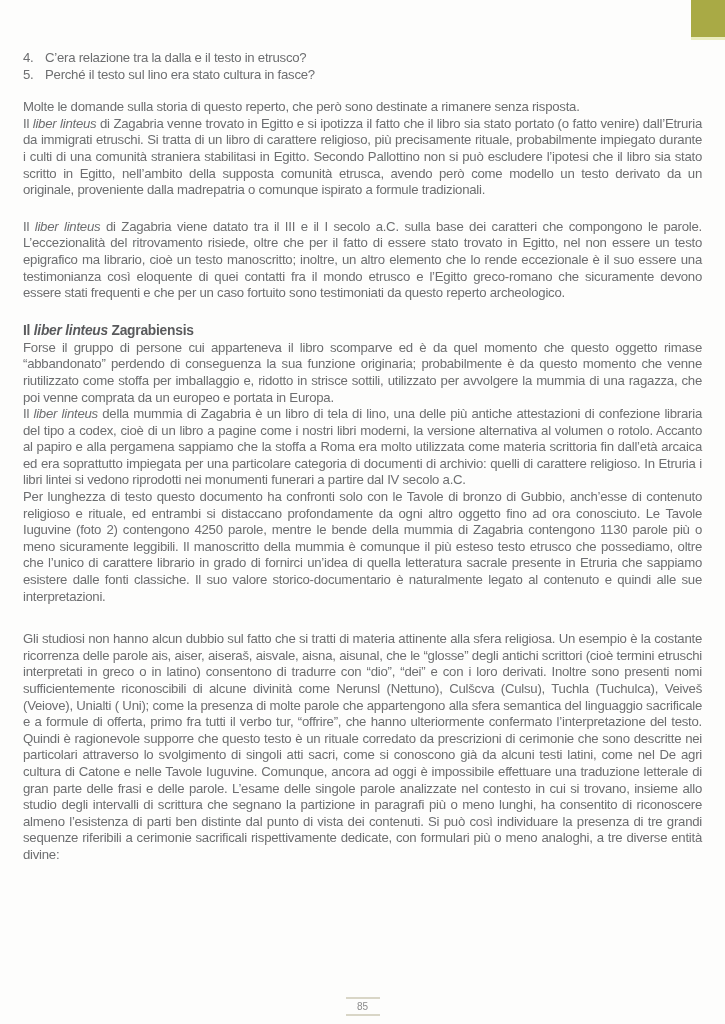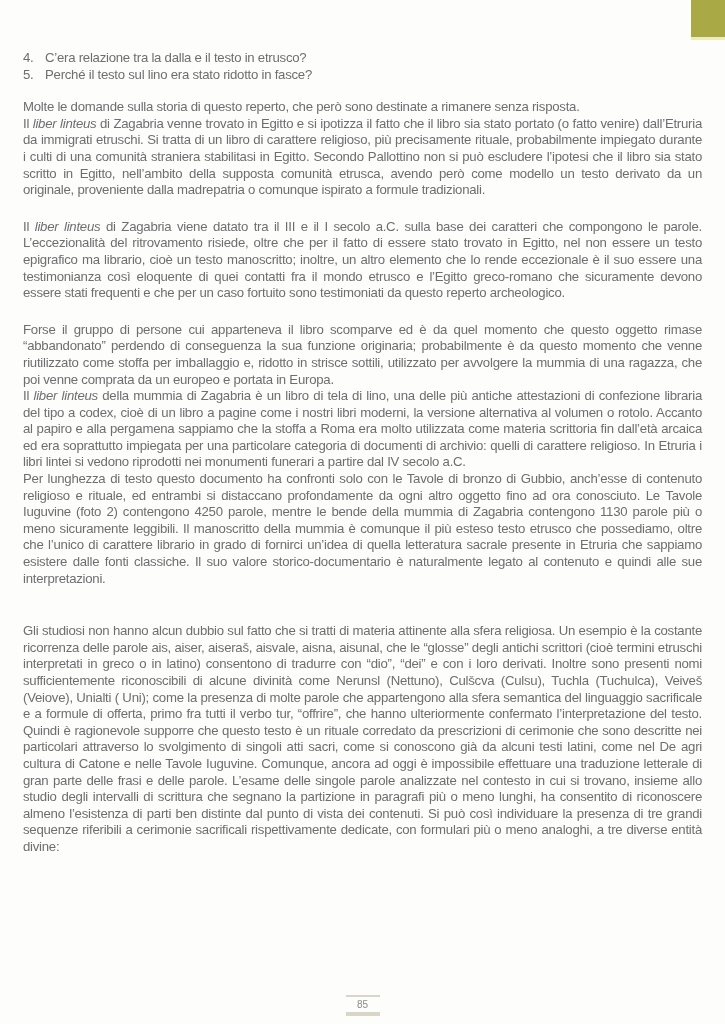--- a/index.html
+++ b/index.html
@@ -29,21 +29,21 @@
     text-align: justify;
   }
 
   .qlist { margin: 0 0 16px 0; }
   .qrow { display: flex; }
   .qnum { width: 22px; flex: 0 0 22px; }
   .qtext { flex: 1; }
 
   .para { margin: 0 0 20px 0; }
   .para.no-gap { margin-top: 0; }
-  .para.big-gap { margin-top: 36px; }
+  .para.big-gap { margin-top: 26px; }
   .para:last-child { margin-bottom: 0; }
 
   .heading {
     margin: 14px 0 0 0;
     font-size: 13.8px;
     font-weight: bold;
     color: #595a5c;
     line-height: 18px;
     text-align: left;
   }
@@ -52,45 +52,46 @@
 
   .footer {
     position: absolute;
     left: 50%; transform: translateX(-50%);
     bottom: 8px;
     width: 34px;
     text-align: center;
   }
   .footer .page-number-box {
     border-top: 2px solid #d9d6c7;
-    border-bottom: 4px solid #8b5cf6;
+    border-bottom: 2px solid #8b5cf6;
     padding: 2px 0;
     font-size: 10px;
     line-height: 11px;
     color: #8b8b8b;
     letter-spacing: 0;
   }
 </style>
 </head>
 <body style="background: rgb(253, 253, 252);">
 
 <div class="page">
   <div class="corner-tab" style="background: rgb(169, 170, 69); border-bottom-color: rgb(235, 237, 190);"></div>
   <div class="content" style="color: rgb(109, 110, 112);">
       <div class="qlist">
         <div class="qrow">
           <span class="qnum">4.</span>
           <span class="qtext">C’era relazione tra la dalla e il testo in etrusco?</span>
         </div>
         <div class="qrow">
           <span class="qnum">5.</span>
-          <span class="qtext">Perché il testo sul lino era stato ridotto in fasce?</span>
+          <span class="qtext">Perché il testo sul lino era stato cultura in fasce?</span>
         </div>
       </div>
       <p class="para"><span>Molte le domande sulla storia di questo reperto, che però sono destinate a rimanere senza risposta.</span><br><span>Il </span><em>liber linteus</em><span> di Zagabria venne trovato in Egitto e si ipotizza il fatto che il libro sia stato portato (o fatto venire) dall’Etruria da immigrati etruschi. Si tratta di un libro di carattere religioso, più precisamente rituale, probabilmente impiegato durante i culti di una comunità straniera stabilitasi in Egitto. Secondo Pallottino non si può escludere l’ipotesi che il libro sia stato scritto in Egitto, nell’ambito della supposta comunità etrusca, avendo però come modello un testo derivato da un originale, proveniente dalla madrepatria o comunque ispirato a formule tradizionali.</span></p>
       <p class="para"><span>Il </span><em>liber linteus</em><span> di Zagabria viene datato tra il III e il I secolo a.C. sulla base dei caratteri che compongono le parole. L’eccezionalità del ritrovamento risiede, oltre che per il fatto di essere stato trovato in Egitto, nel non essere un testo epigrafico ma librario, cioè un testo manoscritto; inoltre, un altro elemento che lo rende eccezionale è il suo essere una testimonianza così eloquente di quei contatti fra il mondo etrusco e l’Egitto greco-romano che sicuramente devono essere stati frequenti e che per un caso fortuito sono testimoniati da questo reperto archeologico.</span></p>
+      <h2 class="heading" style="color: rgb(89, 90, 92);"><span>Il </span><em>liber linteus</em><span> Zagrabiensis</span></h2>
       <p class="para no-gap"><span>Forse il gruppo di persone cui apparteneva il libro scomparve ed è da quel momento che questo oggetto rimase “abbandonato” perdendo di conseguenza la sua funzione originaria; probabilmente è da questo momento che venne riutilizzato come stoffa per imballaggio e, ridotto in strisce sottili, utilizzato per avvolgere la mummia di una ragazza, che poi venne comprata da un europeo e portata in Europa.</span><br><span>Il </span><em>liber linteus</em><span> della mummia di Zagabria è un libro di tela di lino, una delle più antiche attestazioni di confezione libraria del tipo a codex, cioè di un libro a pagine come i nostri libri moderni, la versione alternativa al volumen o rotolo. Accanto al papiro e alla pergamena sappiamo che la stoffa a Roma era molto utilizzata come materia scrittoria fin dall’età arcaica ed era soprattutto impiegata per una particolare categoria di documenti di archivio: quelli di carattere religioso. In Etruria i libri lintei si vedono riprodotti nei monumenti funerari a partire dal IV secolo a.C.</span><br><span>Per lunghezza di testo questo documento ha confronti solo con le Tavole di bronzo di Gubbio, anch’esse di contenuto religioso e rituale, ed entrambi si distaccano profondamente da ogni altro oggetto fino ad ora conosciuto. Le Tavole Iuguvine (foto 2) contengono 4250 parole, mentre le bende della mummia di Zagabria contengono 1130 parole più o meno sicuramente leggibili. Il manoscritto della mummia è comunque il più esteso testo etrusco che possediamo, oltre che l’unico di carattere librario in grado di fornirci un’idea di quella letteratura sacrale presente in Etruria che sappiamo esistere dalle fonti classiche. Il suo valore storico-documentario è naturalmente legato al contenuto e quindi alle sue interpretazioni.</span></p>
       <p class="para big-gap"><span>Gli studiosi non hanno alcun dubbio sul fatto che si tratti di materia attinente alla sfera religiosa. Un esempio è  la costante ricorrenza delle parole ais, aiser, aiseraš, aisvale, aisna, aisunal, che le “glosse” degli antichi scrittori (cioè termini etruschi interpretati in greco o in latino) consentono di tradurre con “dio”, “dei” e con i loro derivati. Inoltre sono presenti nomi sufficientemente riconoscibili di alcune divinità come Nerunsl (Nettuno), Culšcva (Culsu), Tuchla (Tuchulca), Veiveš (Veiove), Unialti ( Uni); come la presenza di molte parole che appartengono alla sfera semantica del linguaggio sacrificale e a formule di offerta, primo fra tutti il verbo tur, “offrire”, che hanno ulteriormente confermato l’interpretazione del testo. Quindi è ragionevole supporre che questo testo è un rituale corredato da prescrizioni di cerimonie che sono descritte nei particolari attraverso lo svolgimento di singoli atti sacri, come si conoscono già da alcuni testi latini, come nel De agri cultura di Catone e nelle Tavole Iuguvine. Comunque, ancora ad oggi è impossibile effettuare una traduzione letterale di gran parte delle frasi e delle parole. L’esame delle singole parole analizzate nel contesto in cui si trovano, insieme allo studio degli intervalli di scrittura che segnano la partizione in paragrafi più o meno lunghi, ha consentito di riconoscere almeno l’esistenza di parti ben distinte dal punto di vista dei contenuti. Si può così individuare la presenza di tre grandi sequenze riferibili a cerimonie sacrificali rispettivamente dedicate, con formulari più o meno analoghi, a tre diverse entità divine:</span></p>
     </div>
   <div class="footer">
     <div class="page-number-box" style="border-top-color: rgb(217, 214, 199); border-bottom-color: rgb(217, 214, 199);">85</div>
   </div>
 </div>
 
 </body></html>

